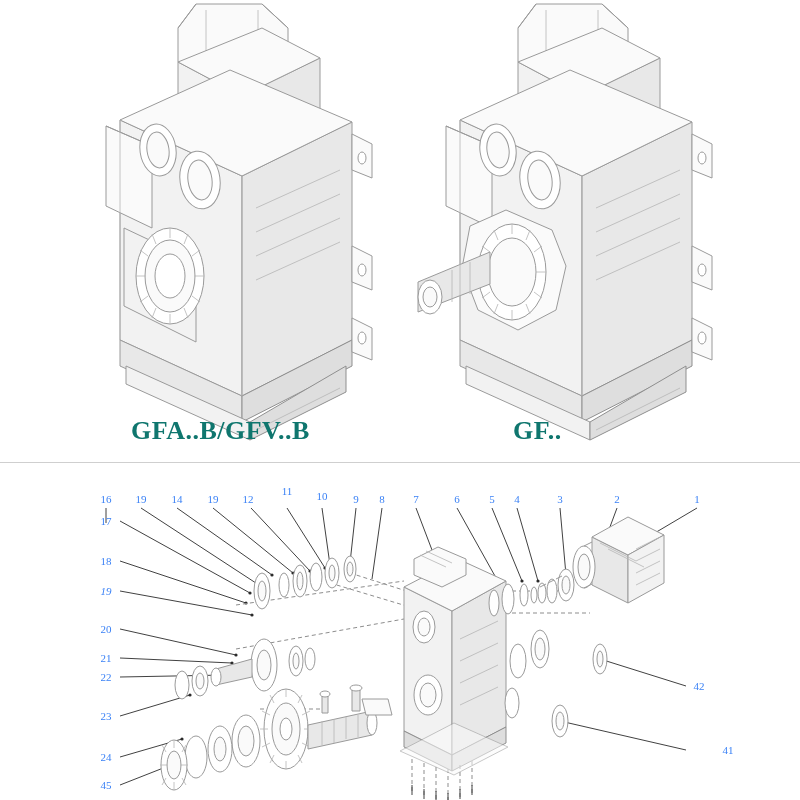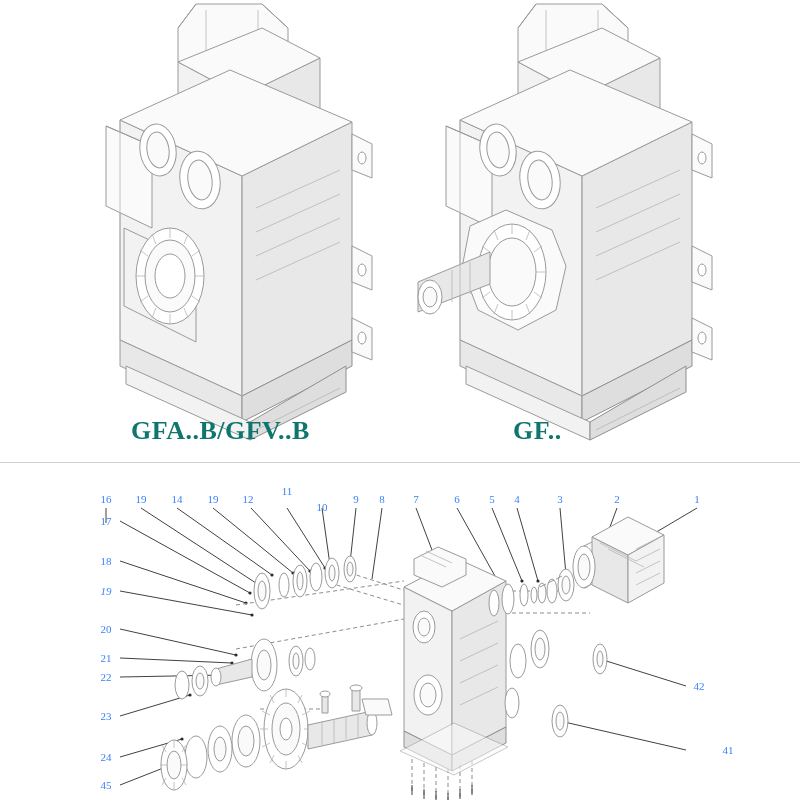--- a/index.html
+++ b/index.html
@@ -437,21 +437,21 @@
         <ellipse class="fill-w" cx="512" cy="240" rx="7" ry="15"></ellipse>
       </g>
     </svg>
 
     <div class="callout-num" style="left:106px; top:28px;">16</div>
     <div class="callout-num" style="left:141px; top:28px;">19</div>
     <div class="callout-num" style="left:177px; top:28px;">14</div>
     <div class="callout-num" style="left:213px; top:28px;">19</div>
     <div class="callout-num" style="left:248px; top:28px;">12</div>
     <div class="callout-num" style="left:287px; top:20px;">11</div>
-    <div class="callout-num" style="left:322px; top:36px;">10</div>
+    <div class="callout-num" style="left:322px; top:25px;">10</div>
     <div class="callout-num" style="left:356px; top:28px;">9</div>
     <div class="callout-num" style="left:382px; top:28px;">8</div>
     <div class="callout-num" style="left:416px; top:28px;">7</div>
     <div class="callout-num" style="left:457px; top:28px;">6</div>
     <div class="callout-num" style="left:492px; top:28px;">5</div>
     <div class="callout-num" style="left:517px; top:28px;">4</div>
     <div class="callout-num" style="left:560px; top:28px;">3</div>
     <div class="callout-num" style="left:617px; top:28px;">2</div>
     <div class="callout-num" style="left:697px; top:28px;">1</div>
 

